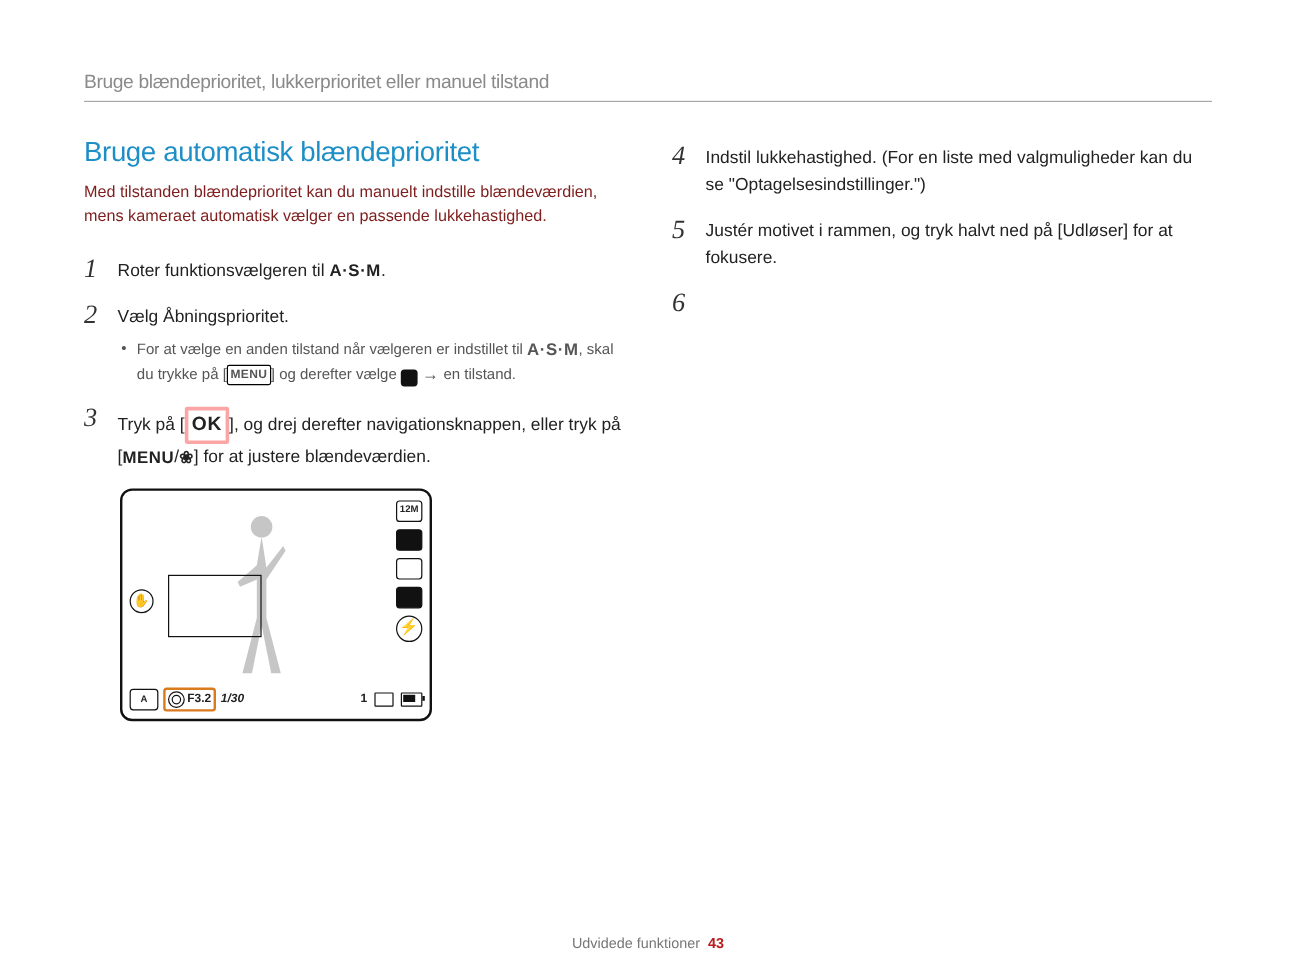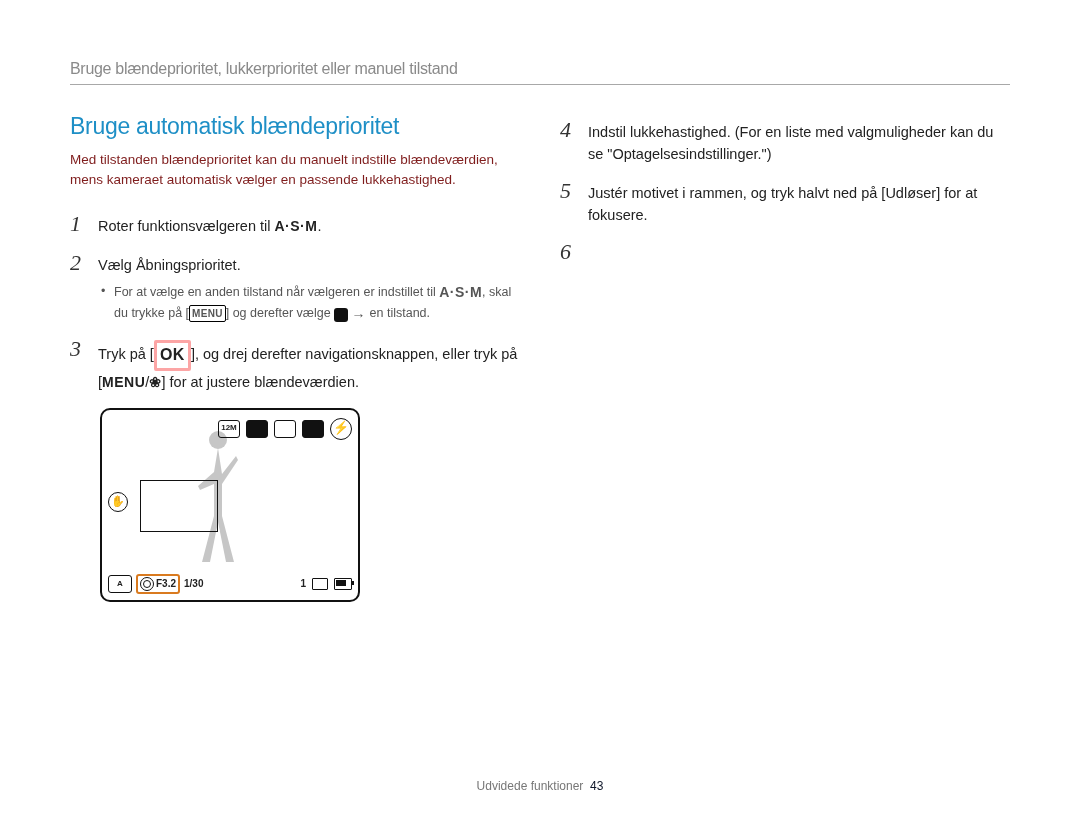--- a/index.html
+++ b/index.html
@@ -140,21 +140,21 @@
   }
   .cs-person {
     position: absolute;
     left: 86px; top: 18px;
     width: 60px; height: 140px;
     opacity: 0.22;
   }
   .cs-right-icons {
     position: absolute;
     right: 6px; top: 8px;
-    display: flex; flex-direction: row; gap: 6px;
+    display: flex; flex-direction: column; gap: 6px;
     align-items: center;
   }
   .cs-ri {
     width: 20px; height: 16px;
     border: 1.3px solid #111;
     border-radius: 3px;
     font-size: 8px; font-weight:700;
     text-align: center; line-height: 14px;
   }
   .cs-ri.filled { background:#111; }
@@ -176,37 +176,37 @@
     width:22px; height:16px; border:1.3px solid #111; border-radius:3px;
     font-size:8px; position:relative;
   }
   .cs-fval {
     border:2px solid #d97a1f; border-radius:3px; padding:0 2px;
     display:inline-flex; align-items:center; gap:2px;
     height:16px;
   }
   .cs-fval .aperture { width:12px; height:12px; border:1.3px solid #111; border-radius:50%; display:inline-block; position:relative; }
   .cs-fval .aperture::after { content:""; position:absolute; inset:2px; border:1px solid #111; border-radius:50%; }
-  .cs-speed { font-size:10px; }
+  .cs-speed { font-size:10px;font-style:italic; }
   .cs-bottom-right { display:flex; align-items:center; gap:6px; }
   .cs-card { width:14px; height:10px; border:1.3px solid #111; display:inline-block; border-radius:1px; position:relative; }
   .cs-bat { width:16px; height:10px; border:1.3px solid #111; display:inline-block; border-radius:1px; position:relative; }
   .cs-bat::after { content:""; position:absolute; left:1px; top:1px; width:10px; height:6px; background:#111; }
   .cs-bat::before { content:""; position:absolute; right:-3px; top:2px; width:2px; height:4px; background:#111; }
   .cs-counter { font-size:10px; }
 
   .footer {
     position:absolute;
     bottom:22px;
     left:0; right:0;
     text-align:center;
     font-size:12px;
     color:#777;
   }
-  .footer .pn { color:#0f172a; }
+  .footer .pn { color:#b91c1c;font-weight:bold; }
 </style>
 </head>
 <body>
 
 <div class="page">
   <div class="breadcrumb">Bruge blændeprioritet, lukkerprioritet eller manuel tilstand</div>
 
   <div class="columns">
     <div class="col">
       <h2 class="section-title">Bruge automatisk blændeprioritet</h2>

